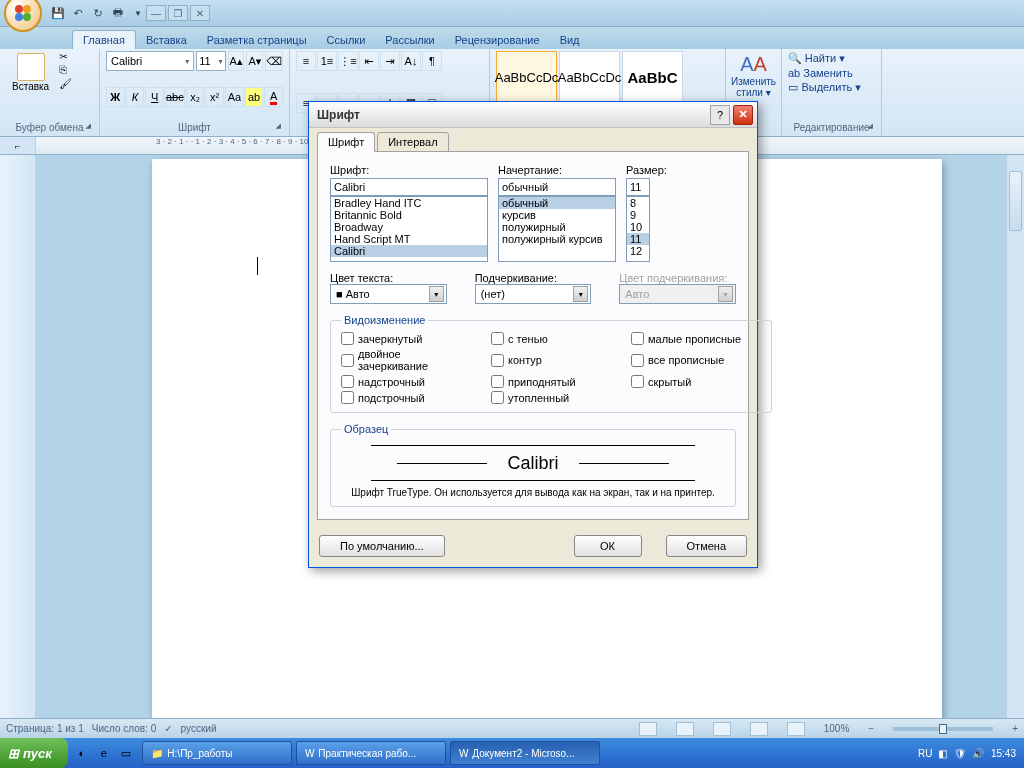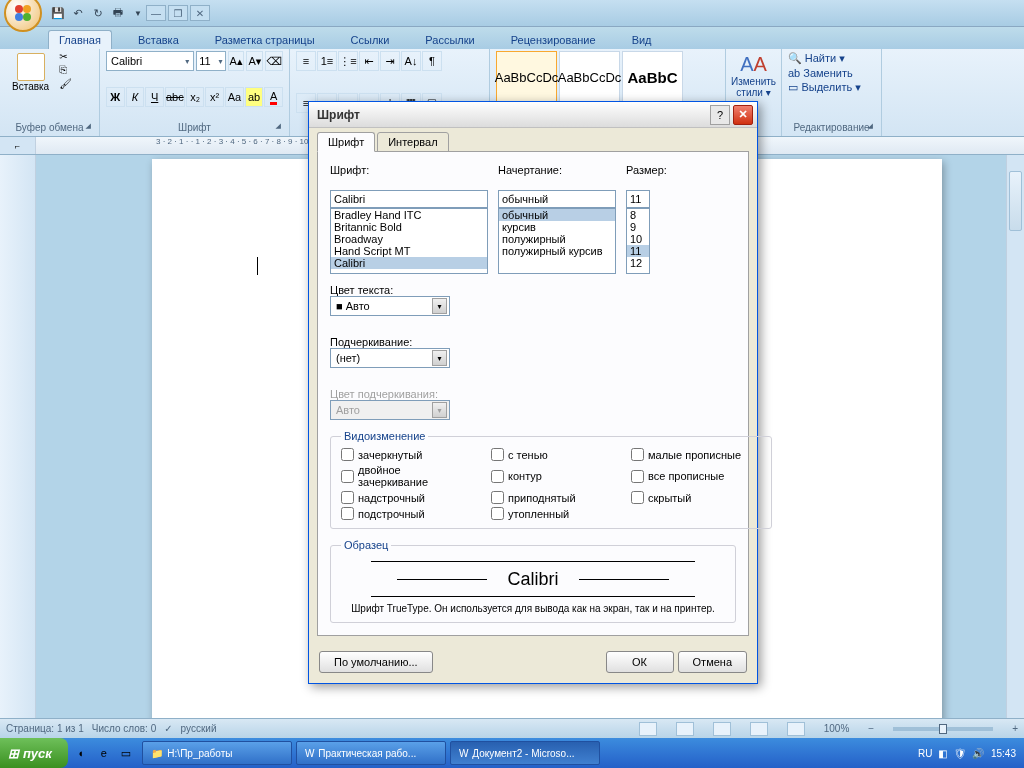--- a/index.html
+++ b/index.html
@@ -8,21 +8,21 @@
 
 .titlebar { height:27px; background:linear-gradient(#c5dff1,#a8cce4); display:flex; align-items:center; border-bottom:1px solid #8aa8c2; }
 .office-btn { width:38px; height:38px; margin:2px 4px; border-radius:50%; background:radial-gradient(circle at 30% 30%,#fff,#f0c070); border:2px solid #d09020; position:relative; z-index:2; display:flex; align-items:center; justify-content:center; }
 .qat { display:flex; gap:4px; margin-left:4px; align-items:center; }
 .qat span { width:16px; height:16px; display:inline-flex; align-items:center; justify-content:center; color:#345; }
 .title-text { flex:1; text-align:center; color:#506880; font-size:12px; }
 .win-controls { display:flex; gap:2px; margin-right:4px; }
 .win-controls span { width:20px; height:16px; background:#c5dff1; border:1px solid #8fb0c8; display:inline-flex; align-items:center; justify-content:center; color:#506880; font-size:10px; }
 
 
-.ribbon-tabs { height:22px; background:linear-gradient(#bedceb,#a8cce4); display:flex; align-items:flex-end; padding-left:48px; gap:16px; }
+.ribbon-tabs { height:22px; background:linear-gradient(#bedceb,#a8cce4); display:flex; align-items:flex-end; padding-left:72px; gap:0; }
 .ribbon-tabs .tab { padding:3px 10px; color:#15428b; font-size:11px; cursor:pointer; }
 .ribbon-tabs .tab.active { background:#e8f2fb; border:1px solid #8fb0c8; border-bottom:none; border-radius:3px 3px 0 0; }
 
 
 .ribbon { height:88px; background:linear-gradient(#e8f2fb,#d3e5f4); border-bottom:1px solid #8fb0c8; display:flex; }
 .group { border-right:1px solid #b0cce0; padding:2px 6px; display:flex; flex-direction:column; justify-content:space-between; position:relative; }
 .group-label { text-align:center; font-size:10px; color:#506880; padding:1px 0; position:relative; }
 .group-label::after { content:'◢'; position:absolute; right:2px; font-size:7px; color:#506880; }
 .paste-btn { display:flex; flex-direction:column; align-items:center; padding:2px 6px; }
 .paste-icon { width:28px; height:28px; background:#fff; border:1px solid #d8b060; border-radius:2px; }
@@ -84,45 +84,45 @@
 .dialog { position:absolute; left:308px; top:101px; width:450px; background:#ece9d8; border:1px solid #0054e3; box-shadow:3px 3px 10px rgba(0,0,0,.4); font-size:11px; }
 .dlg-title { height:26px; background:linear-gradient(#ffffff,#dcdcdc); display:flex; align-items:center; padding:0 4px 0 8px; border-bottom:1px solid #c0c0c0; }
 .dlg-title-text { flex:1; font-size:12px; color:#333; font-weight:bold; }
 .dlg-help { width:20px; height:20px; border:1px solid #a0a0a0; background:#e8e8e8; display:inline-flex; align-items:center; justify-content:center; margin-right:3px; font-size:11px; }
 .dlg-close { width:20px; height:20px; background:linear-gradient(#f08070,#d03010); border:1px solid #a02010; color:#fff; display:inline-flex; align-items:center; justify-content:center; font-weight:bold; border-radius:2px; }
 .dlg-tabs { display:flex; background:#ece9d8; padding:4px 8px 0; }
 .dlg-tab { padding:3px 10px; border:1px solid #a0a0a0; background:#ece9d8; border-radius:3px 3px 0 0; margin-right:2px; font-size:11px; position:relative; }
 .dlg-tab.active { background:#fcfcfe; border-bottom:1px solid #fcfcfe; z-index:2; }
 .dlg-body { background:#fcfcfe; margin:0 8px 8px; border:1px solid #a0a0a0; padding:12px; position:relative; top:-1px; }
 .three-col { display:flex; gap:10px; }
-.col label { display:block; margin-bottom:14px; }
+.col label { display:block; margin-bottom:2px; }
 .txt-input { width:100%; height:18px; border:1px solid #7f9db9; background:#fff; padding:0 3px; font-size:11px; }
 .listbox { width:100%; height:66px; border:1px solid #7f9db9; background:#fff; overflow-y:scroll; font-size:11px; }
 .listbox div { padding:0 3px; }
 .listbox div.sel { background:#b8cfe5; }
 .col-font { width:158px; }
 .col-style { width:118px; }
 .col-size { width:24px; }
-.row2 { display:flex; gap:20px; margin-top:10px;flex-direction:column; }
+.row2 { display:flex; gap:28px; margin-top:10px; }
 .combo { height:20px; border:1px solid #7f9db9; background:#fff; display:flex; align-items:center; justify-content:space-between; padding:0 2px 0 5px; }
 .combo-btn { width:15px; height:16px; background:linear-gradient(#f0f0f0,#d0d0d0); border:1px solid #a0a0a0; display:inline-flex; align-items:center; justify-content:center; font-size:8px; }
 fieldset { border:1px solid #d0d0d8; border-radius:3px; margin-top:10px; padding:6px 10px 8px; }
 legend { color:#15428b; font-size:11px; padding:0 3px; }
 .checks { display:grid; grid-template-columns:130px 120px 130px; gap:3px 20px; }
 .chk { display:flex; align-items:center; gap:4px; }
 .chk input { width:13px; height:13px; }
 .sample-box { border-top:1px solid #000; border-bottom:1px solid #000; height:36px; display:flex; align-items:center; justify-content:center; font-size:18px; margin:4px 30px; }
 .sample-line { position:relative; }
 .sample-line::before, .sample-line::after { content:''; position:absolute; width:90px; height:1px; background:#000; top:50%; }
 .sample-line::before { left:-110px; }
 .sample-line::after { right:-110px; }
 .desc { text-align:center; font-size:10px; margin-top:6px; }
 .dlg-buttons { display:flex; padding:6px 10px 10px; }
-.btn { height:22px; padding:0 14px; border:1px solid #888; background:linear-gradient(#fff,#e0e0e0); border-radius:3px; font-size:11px; }
-.btn-right { margin-left:auto; display:flex; gap:4px; }
+.btn { height:22px; padding:0 20px; border:1px solid #888; background:linear-gradient(#fff,#e0e0e0); border-radius:3px; font-size:11px; }
+.btn-right { margin-left:auto; display:flex; gap:24px; }
 .disabled { color:#a0a0a0; }
 .arrow-dn { font-size:8px; color:#506880; }
 </style>
 </head>
 <body>
 
 <div class="titlebar">
   <div class="office-btn">
     <svg width="20" height="20" viewBox="0 0 20 20">
         <circle cx="6" cy="6" r="4" fill="#e04030"></circle>

